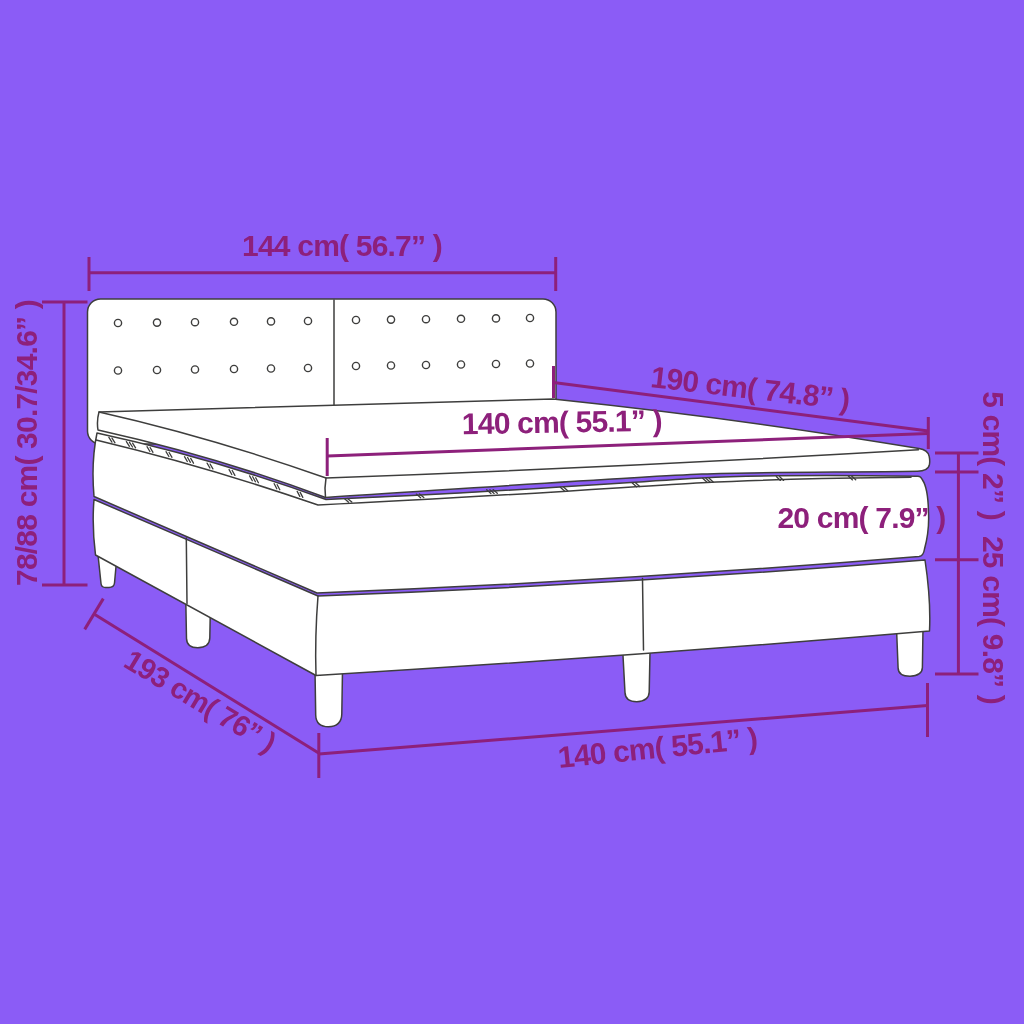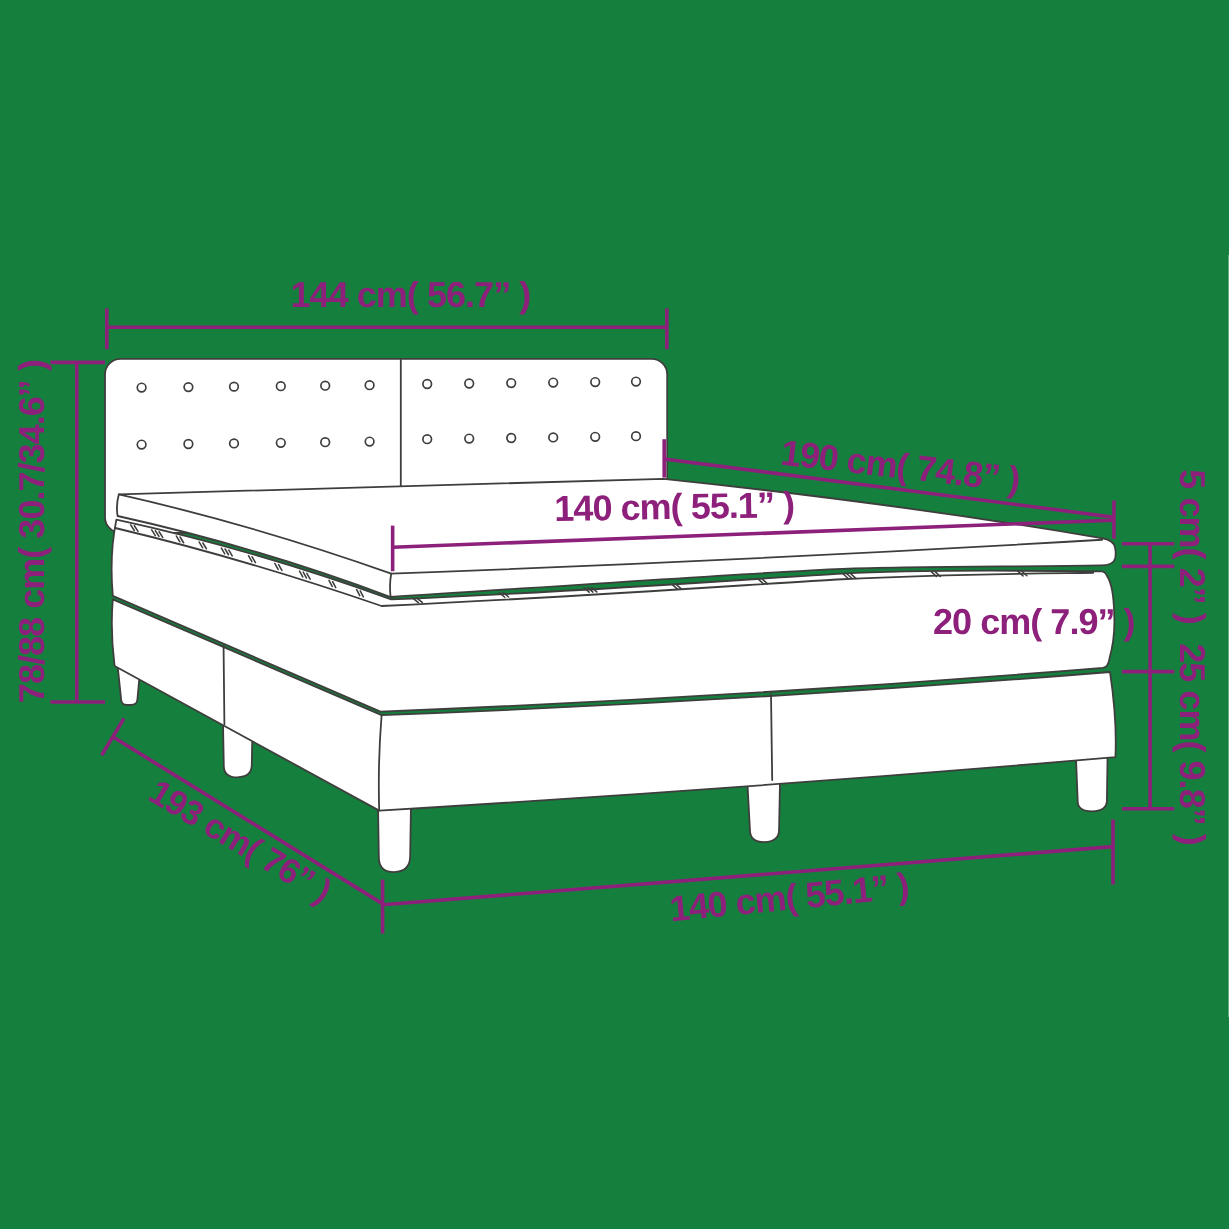--- a/index.html
+++ b/index.html
@@ -1,16 +1,16 @@
 <!DOCTYPE html>
 <html><head>
 <meta charset="utf-8">
 <style>
   html,body{margin:0;padding:0;background:#ffffff;-webkit-font-smoothing:antialiased;}
-  .wrap{width:1024px;height:1024px;position:relative;background:#15803d;overflow:hidden;}
+  .wrap{width:1024px;height:1024px;position:relative;background:#8b5cf6;overflow:hidden;}
   svg{position:absolute;top:0;left:0;}
   text{font-family:"Liberation Sans",sans-serif;font-weight:bold;fill:#8D207B;}
 </style>
 </head>
 <body>
 
 <div class="wrap">
 <svg width="1024" height="1024" viewBox="0 0 1024 1024">
   <g stroke="#3E3E3D" stroke-width="1.5" fill="none" stroke-linecap="round" stroke-linejoin="round">
 

